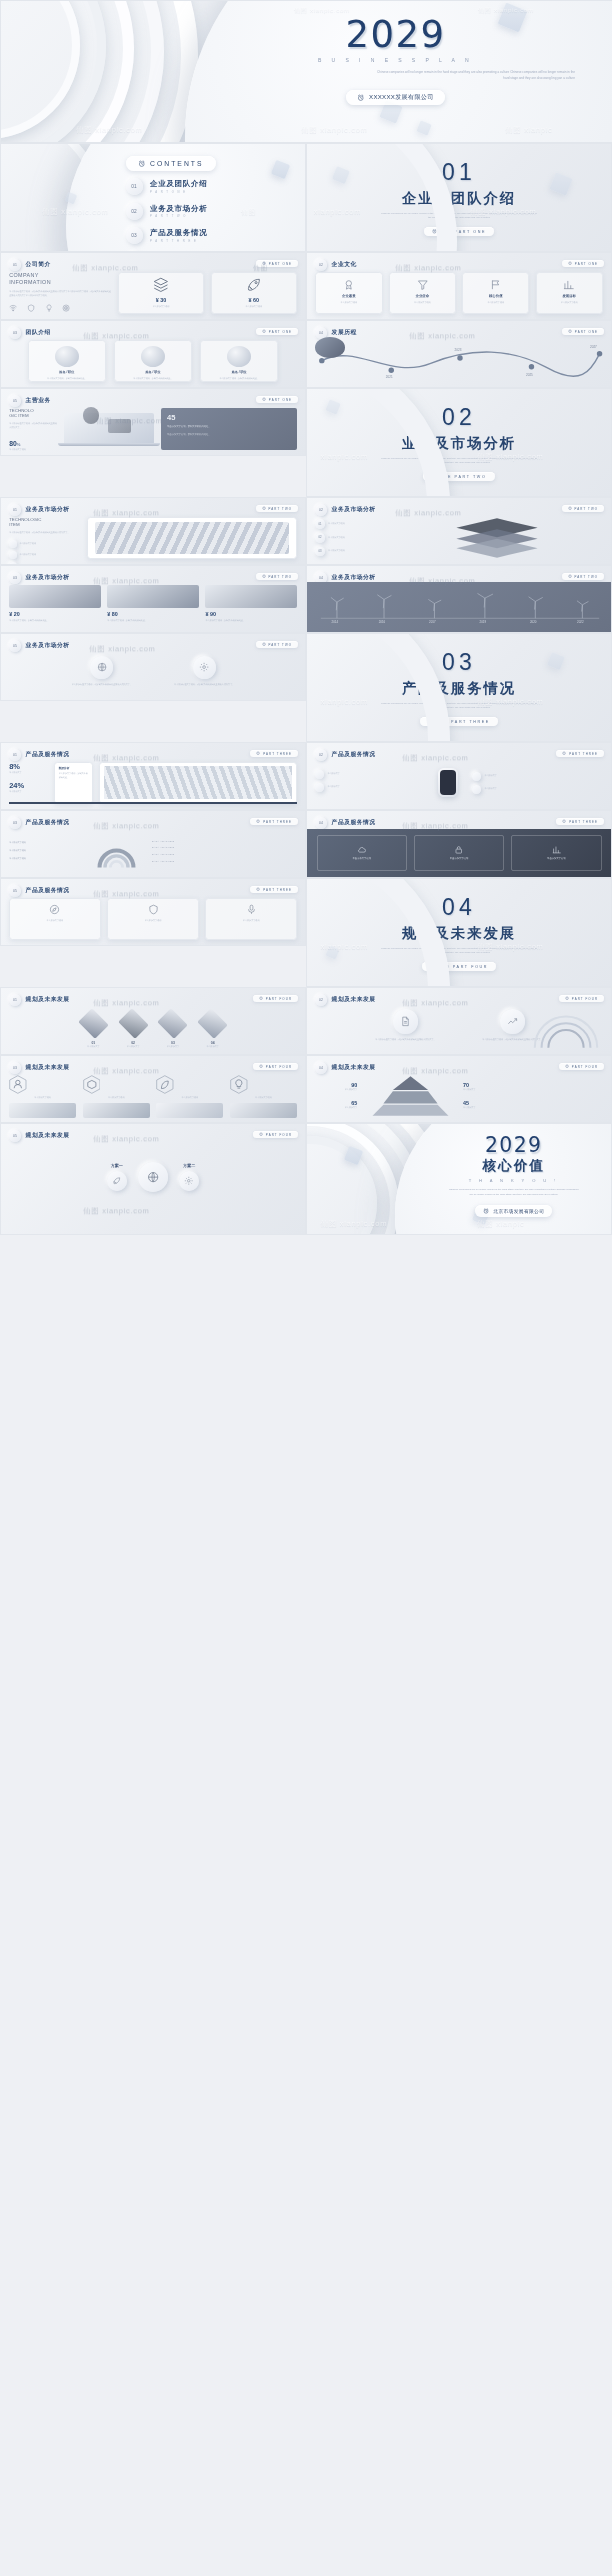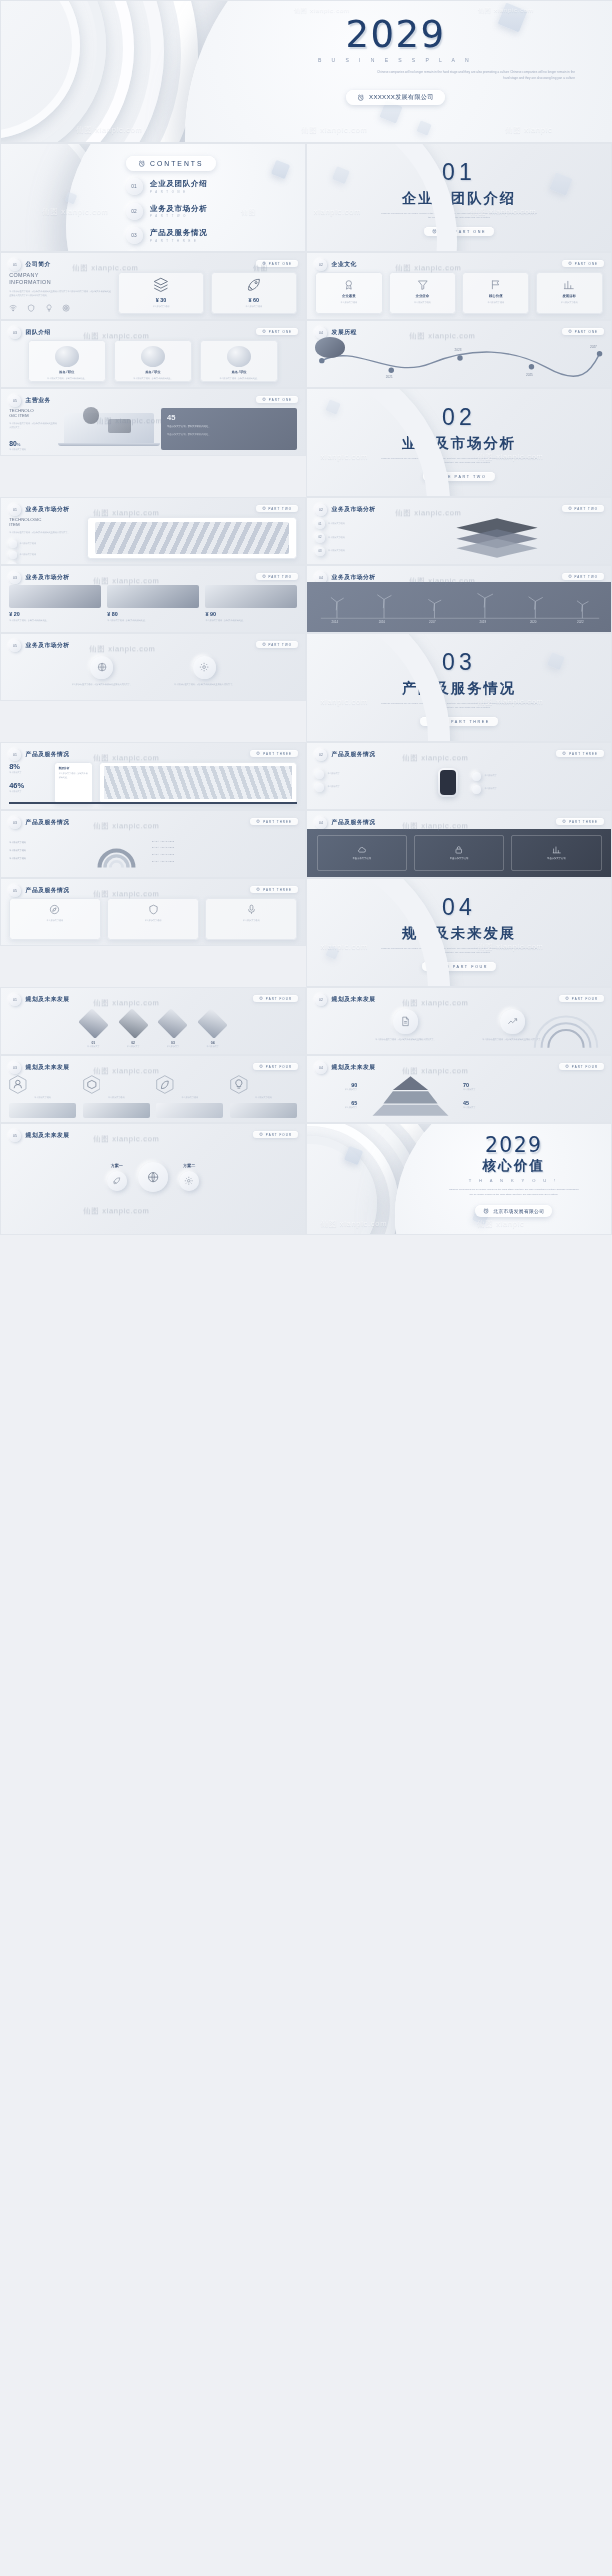--- a/index.html
+++ b/index.html
@@ -696,21 +696,21 @@
         <svg width="4.1" height="4.1" viewBox="0 0 24 24">
             <circle cx="12" cy="13" r="7.5" fill="none" stroke="#51688c" stroke-width="2.4"></circle>
           </svg>
         <span>PART THREE</span>
       </div>
       <div class="cs-body">
         <div style="display:flex;gap:6.1px;height:100%;">
           <div style="width:39px;">
             <div class="big-num" style="font-size:7.5px;">8%</div>
             <div class="lorem">单击添加文字</div>
-            <div class="big-num" style="font-size:7.5px;margin-top:6.1px;">46%</div>
+            <div class="big-num" style="font-size:7.5px;margin-top:6.1px;">24%</div>
             <div class="lorem">单击添加文字</div>
           </div>
           <div class="card" style="width:39px;padding:3.4px;background:#fff;">
             <div style="font-size:2.7px;color:#44587a;font-weight:700;">数据分析</div>
             <div class="lorem" style="margin-top:2px;">单击添加文字说明，复制文本黏贴自此处。</div>
           </div>
           <div class="card" style="flex:1;position:relative;background:#fff;overflow:hidden;">
             <div style="position:absolute;inset:3.4px;background:repeating-linear-gradient(70deg,#eceff4 0 4.1px,#cdd4de 4.1px 8.2px);"></div>
           </div>
         </div>

